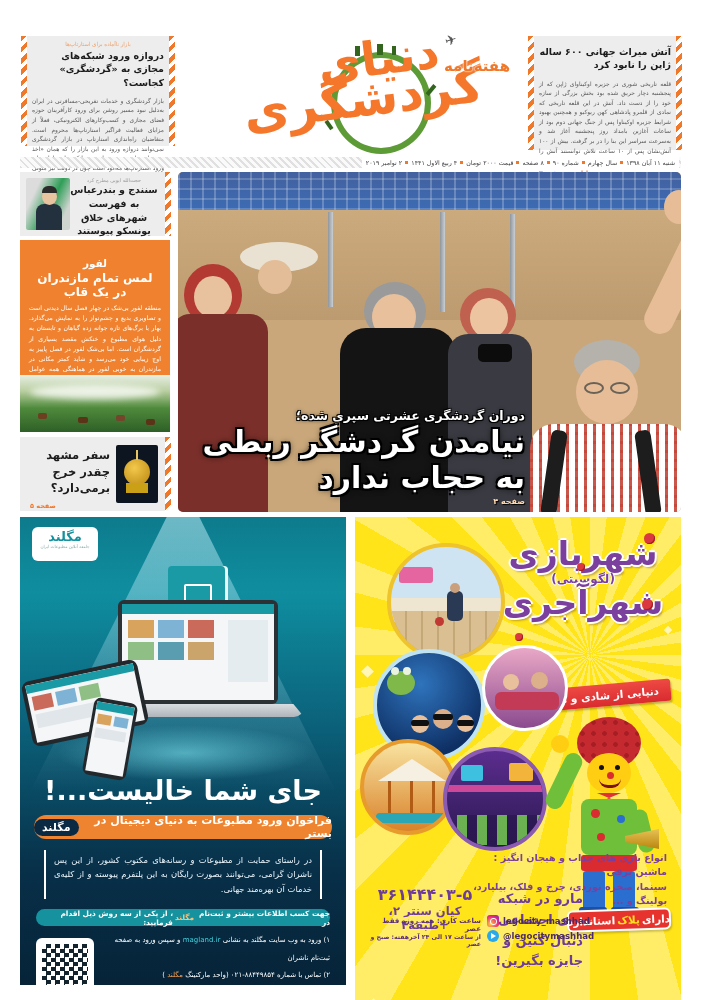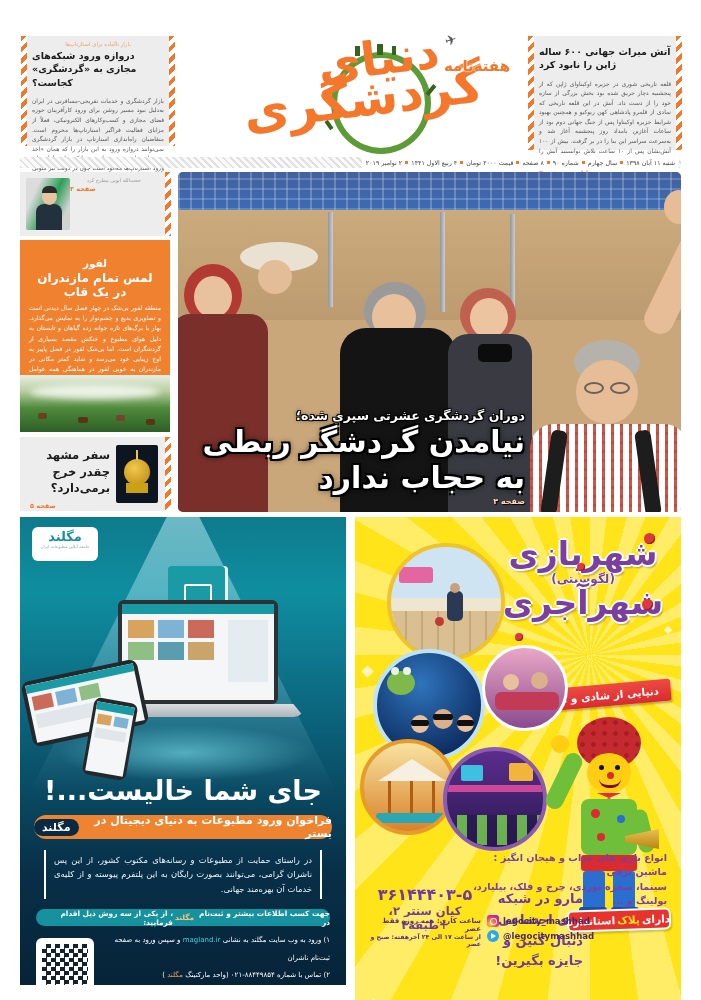--- a/index.html
+++ b/index.html
@@ -8,21 +8,21 @@
   .abs { position:absolute; }
   .rtl { direction:rtl; text-align:right; }
   .ctr { text-align:center; }
 
   
   .hbox { background:#ededed; }
   .stripe-v { position:absolute; top:0; bottom:0; width:6px;
     background:repeating-linear-gradient(135deg,#f0782a 0 4px,#ffffff 4px 8px); }
   .hbox .inner { position:absolute; left:10px; right:10px; top:5px; bottom:4px; }
   .h-kicker { font-size:5.5px; color:#f0a06a; text-align:center; margin-bottom:2px; }
-  .h-title { font-size:9.5px; font-weight:bold; color:#1c1c1c; text-align:left; line-height:1.4; margin-bottom:8px; }
+  .h-title { font-size:9.5px; font-weight:bold; color:#1c1c1c; text-align:right; line-height:1.4; margin-bottom:8px; }
   .h-body { font-size:5.9px; color:#555; text-align:justify; line-height:1.62; direction:rtl; }
   .h-more { font-size:6px; color:#f0782a; font-weight:bold; text-align:left; margin-top:3px; }
 
   
   .brand-line { color:#f4772c; font-weight:bold; }
   .globe { border-radius:50%; border:6px solid #5d9b36; }
   .globe i { position:absolute; background:#33651f; }
   .weekly { color:#f0782a; font-weight:bold; font-size:15px;
     text-shadow:0 0 2px #fff,0 0 2px #fff; }
   .plane { color:#555; font-size:14px; transform:rotate(-18deg); display:inline-block; }
@@ -217,20 +217,21 @@
 
   <div class="abs hbox" style="left:20px;top:172px;width:150px;height:64px;">
     <div class="stripe-v" style="right:-1px;"></div>
     <div class="abs" style="left:6px;top:6px;width:44px;height:52px;background:linear-gradient(115deg,#dcdcdc 22%,#2f9e57 55%,#cfd4d0 82%);border-radius:2px;overflow:hidden;">
       <div class="abs" style="left:10px;top:26px;width:26px;height:26px;background:#23303d;border-radius:8px 8px 0 0;"></div>
       <div class="head" style="left:16px;top:10px;width:15px;height:17px;background:#e8c3a0;"></div>
       <div class="abs" style="left:16px;top:8px;width:15px;height:7px;background:#2b2b2b;border-radius:6px 6px 0 0;"></div>
     </div>
     <div class="abs rtl" style="right:12px;top:5px;width:88px;">
       <div style="font-size:5px;color:#999;text-align:center;">حجت‌الله ایوبی مطرح کرد</div>
+      <div class="side-title" style="text-align:center;">سنندج و بندرعباس به فهرست شهرهای خلاق یونسکو پیوستند</div>
       <div class="side-page" style="text-align:left;margin-top:2px;">صفحه ۲</div>
     </div>
   </div>
 
   <div class="abs lafoor" style="left:20px;top:240px;width:150px;height:135px;padding:5px 9px;">
     <div class="t1">لفور</div>
     <div class="t2">لمس تمام مازندران در یک قاب</div>
     <div class="bd">منطقه لفور بی‌شک در چهار فصل سال دیدنی است و تصاویری بدیع و چشم‌نواز را به نمایش می‌گذارد. بهار با برگ‌های تازه جوانه زده گیاهان و تابستان به دلیل هوای مطبوع و خنکش مقصد بسیاری از گردشگران است. اما بی‌شک لفور در فصل پاییز به اوج زیبایی خود می‌رسد و شاید کمتر مکانی در مازندران به خوبی لفور در هماهنگی همه عوامل زیبایی طبیعت موفق عمل کرده باشد؛ هارمونی زیبایی‌ها، در هم تنیدگی انسان با طبیعت، گره خوردن دست‌ساخته‌های بشر با رحم زیبای طبیعت و توقف زمان در هزارتوهای گذشته همگی شاید فقط در منطقه لفور سوادکوه قابل مشاهده باشد. همنوایی کوهستان، جنگل...</div>
     <div class="mr">ادامه در صفحه ۴</div>
   </div>

